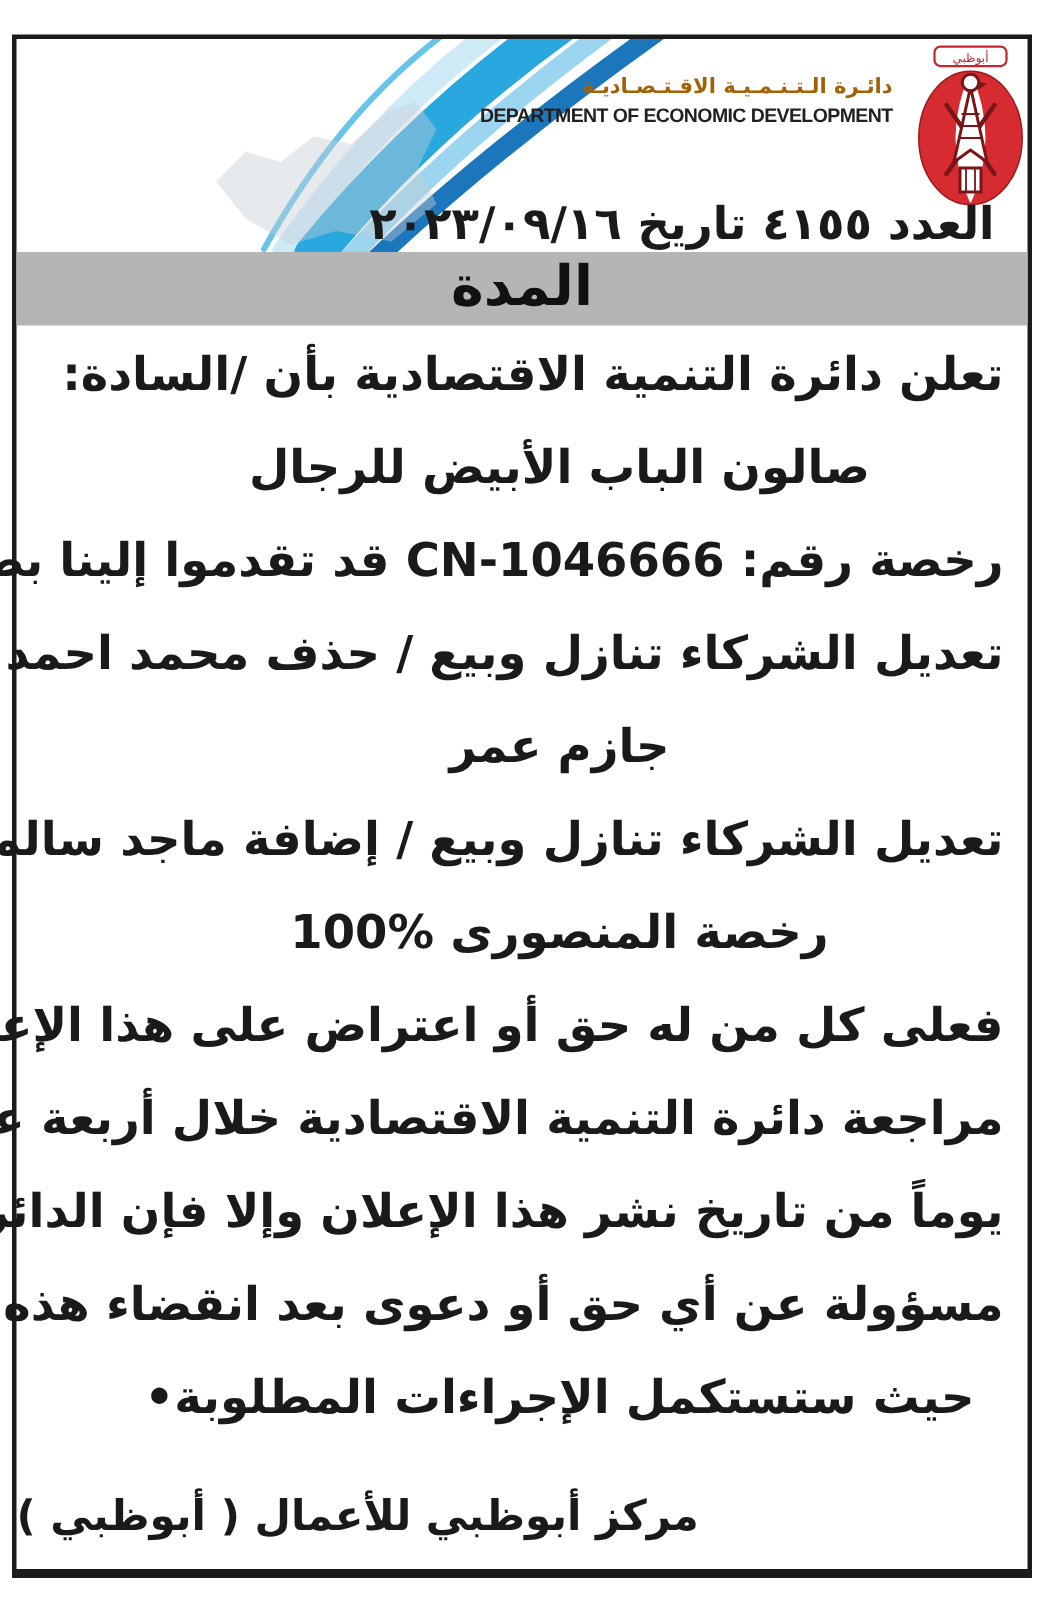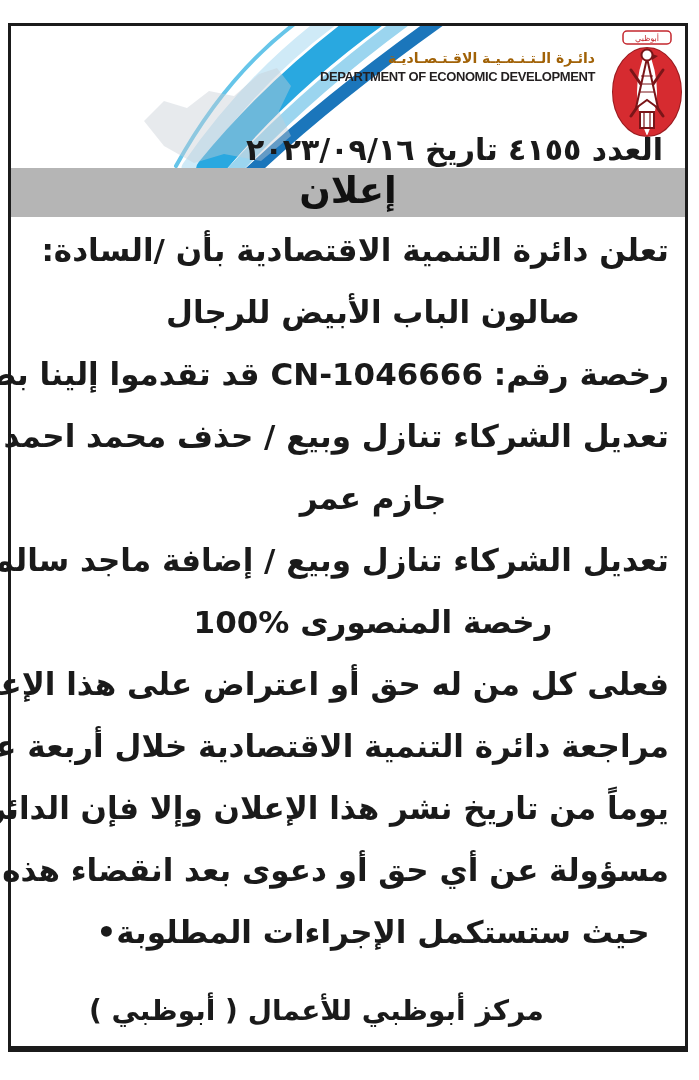--- a/index.html
+++ b/index.html
@@ -40,21 +40,21 @@
   }
   .titlebar .title { font-size:37px; font-weight:bold; padding-bottom:5px; color:#111; }
   
   .body-lines { direction:rtl; padding:2px 16px 0 20px;margin-left:46px; }
   .line {
     font-size:31px; font-weight:bold; line-height:62px;
     text-align:center; white-space:nowrap;
   }
   .line.stretch { text-align:justify; text-align-last:justify; }
   .footer-line {
-    direction:rtl; text-align:left; padding-left:78px; margin-top:26px;
+    direction:rtl; text-align:left; margin-top:26px;
     font-size:28px; font-weight:bold; line-height:44px; white-space:nowrap;
   }
 </style>
 </head>
 <body>
 
 <div class="frame">
 
   <div class="masthead">
 
@@ -89,21 +89,21 @@
       <circle cx="36" cy="25" r="5.5" fill="#ffffff" stroke="#7a1518" stroke-width="2"></circle>
       <path d="M41,24 l6,2 -6,4 Z" fill="#7a1518"></path>
       <rect x="29" y="82" width="14" height="16" fill="#ffffff" stroke="#7a1518" stroke-width="2"></rect>
       <path d="M33,82 L33,98 M39,82 L39,98" stroke="#7a1518" stroke-width="1.2"></path>
     </svg>
 
     <div class="issue">العدد ٤١٥٥ تاريخ ٢٠٢٣/٠٩/١٦</div>
   </div>
 
   <div class="titlebar">
-    <div class="title">إعلان</div>
+    <div class="title">المدة</div>
   </div>
 
   <div class="body-lines">
     <div class="line stretch">تعلن دائرة التنمية الاقتصادية بأن /السادة:</div>
     <div class="line">صالون الباب الأبيض للرجال</div>
     <div class="line stretch">رخصة رقم: CN-1046666 قد تقدموا إلينا بطلب:</div>
     <div class="line stretch">تعديل الشركاء تنازل وبيع / حذف محمد احمد على</div>
     <div class="line">جازم عمر</div>
     <div class="line stretch">تعديل الشركاء تنازل وبيع / إضافة ماجد سالم مبارك</div>
     <div class="line">رخصة المنصورى %100</div>

